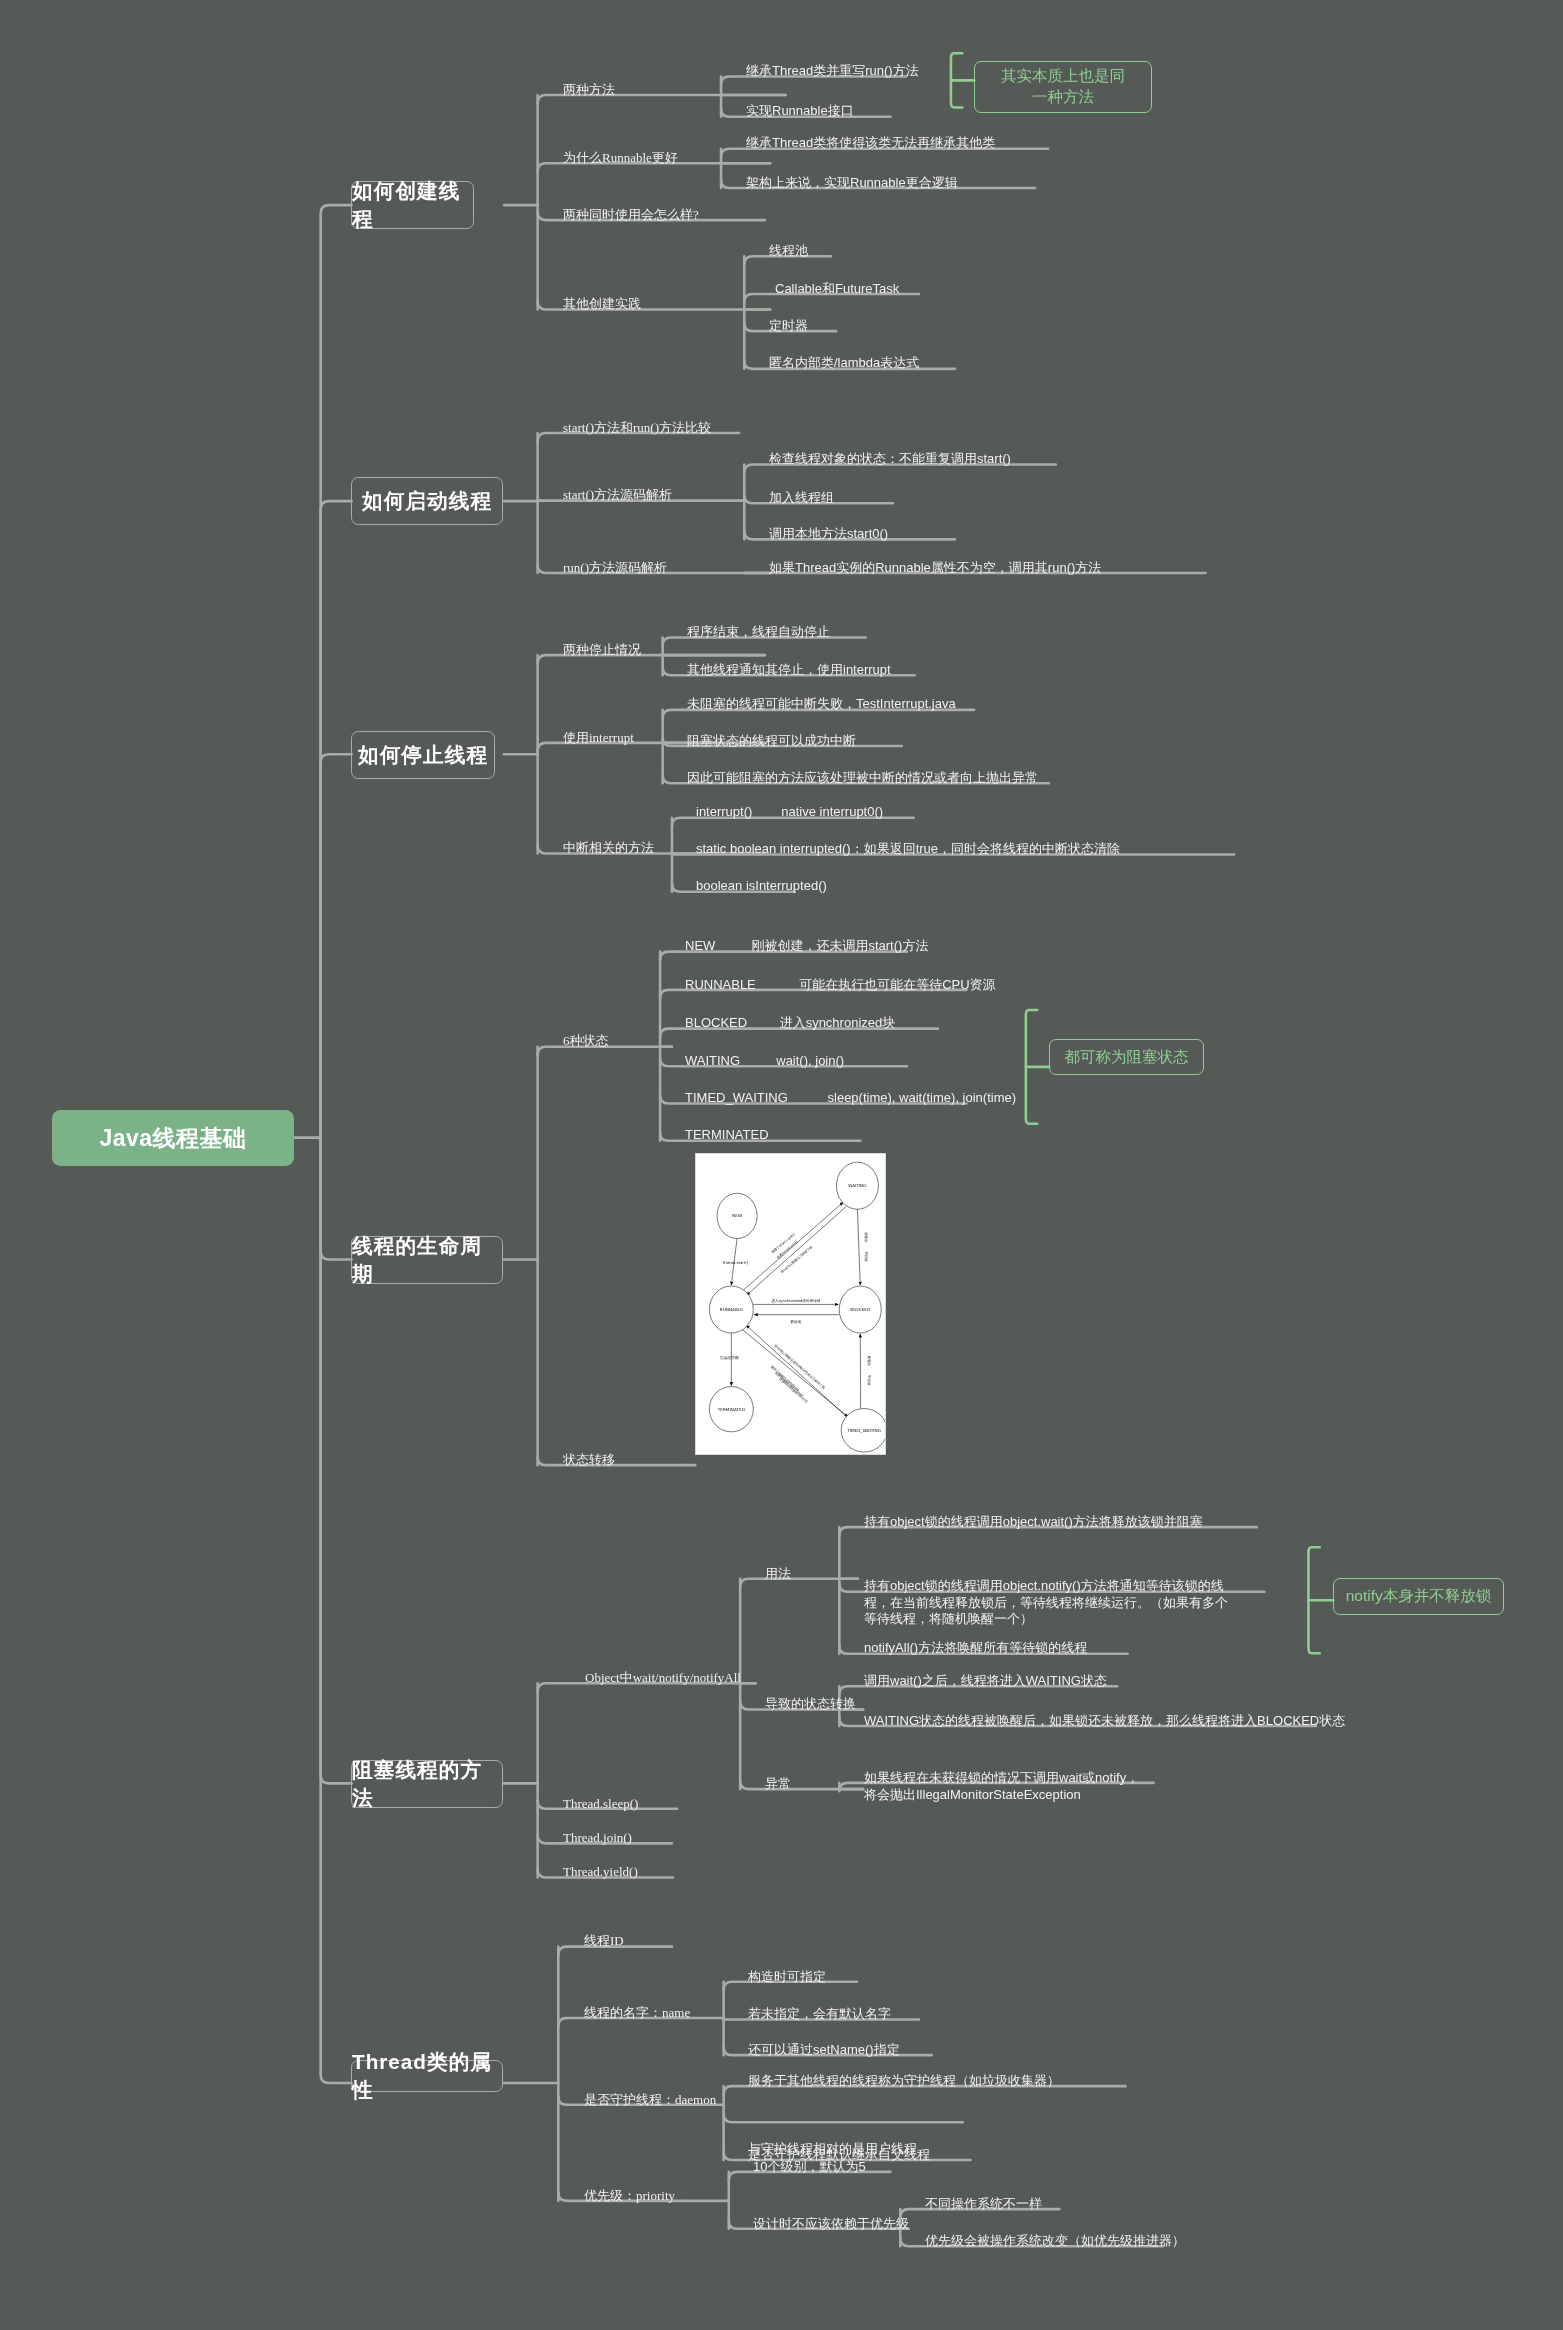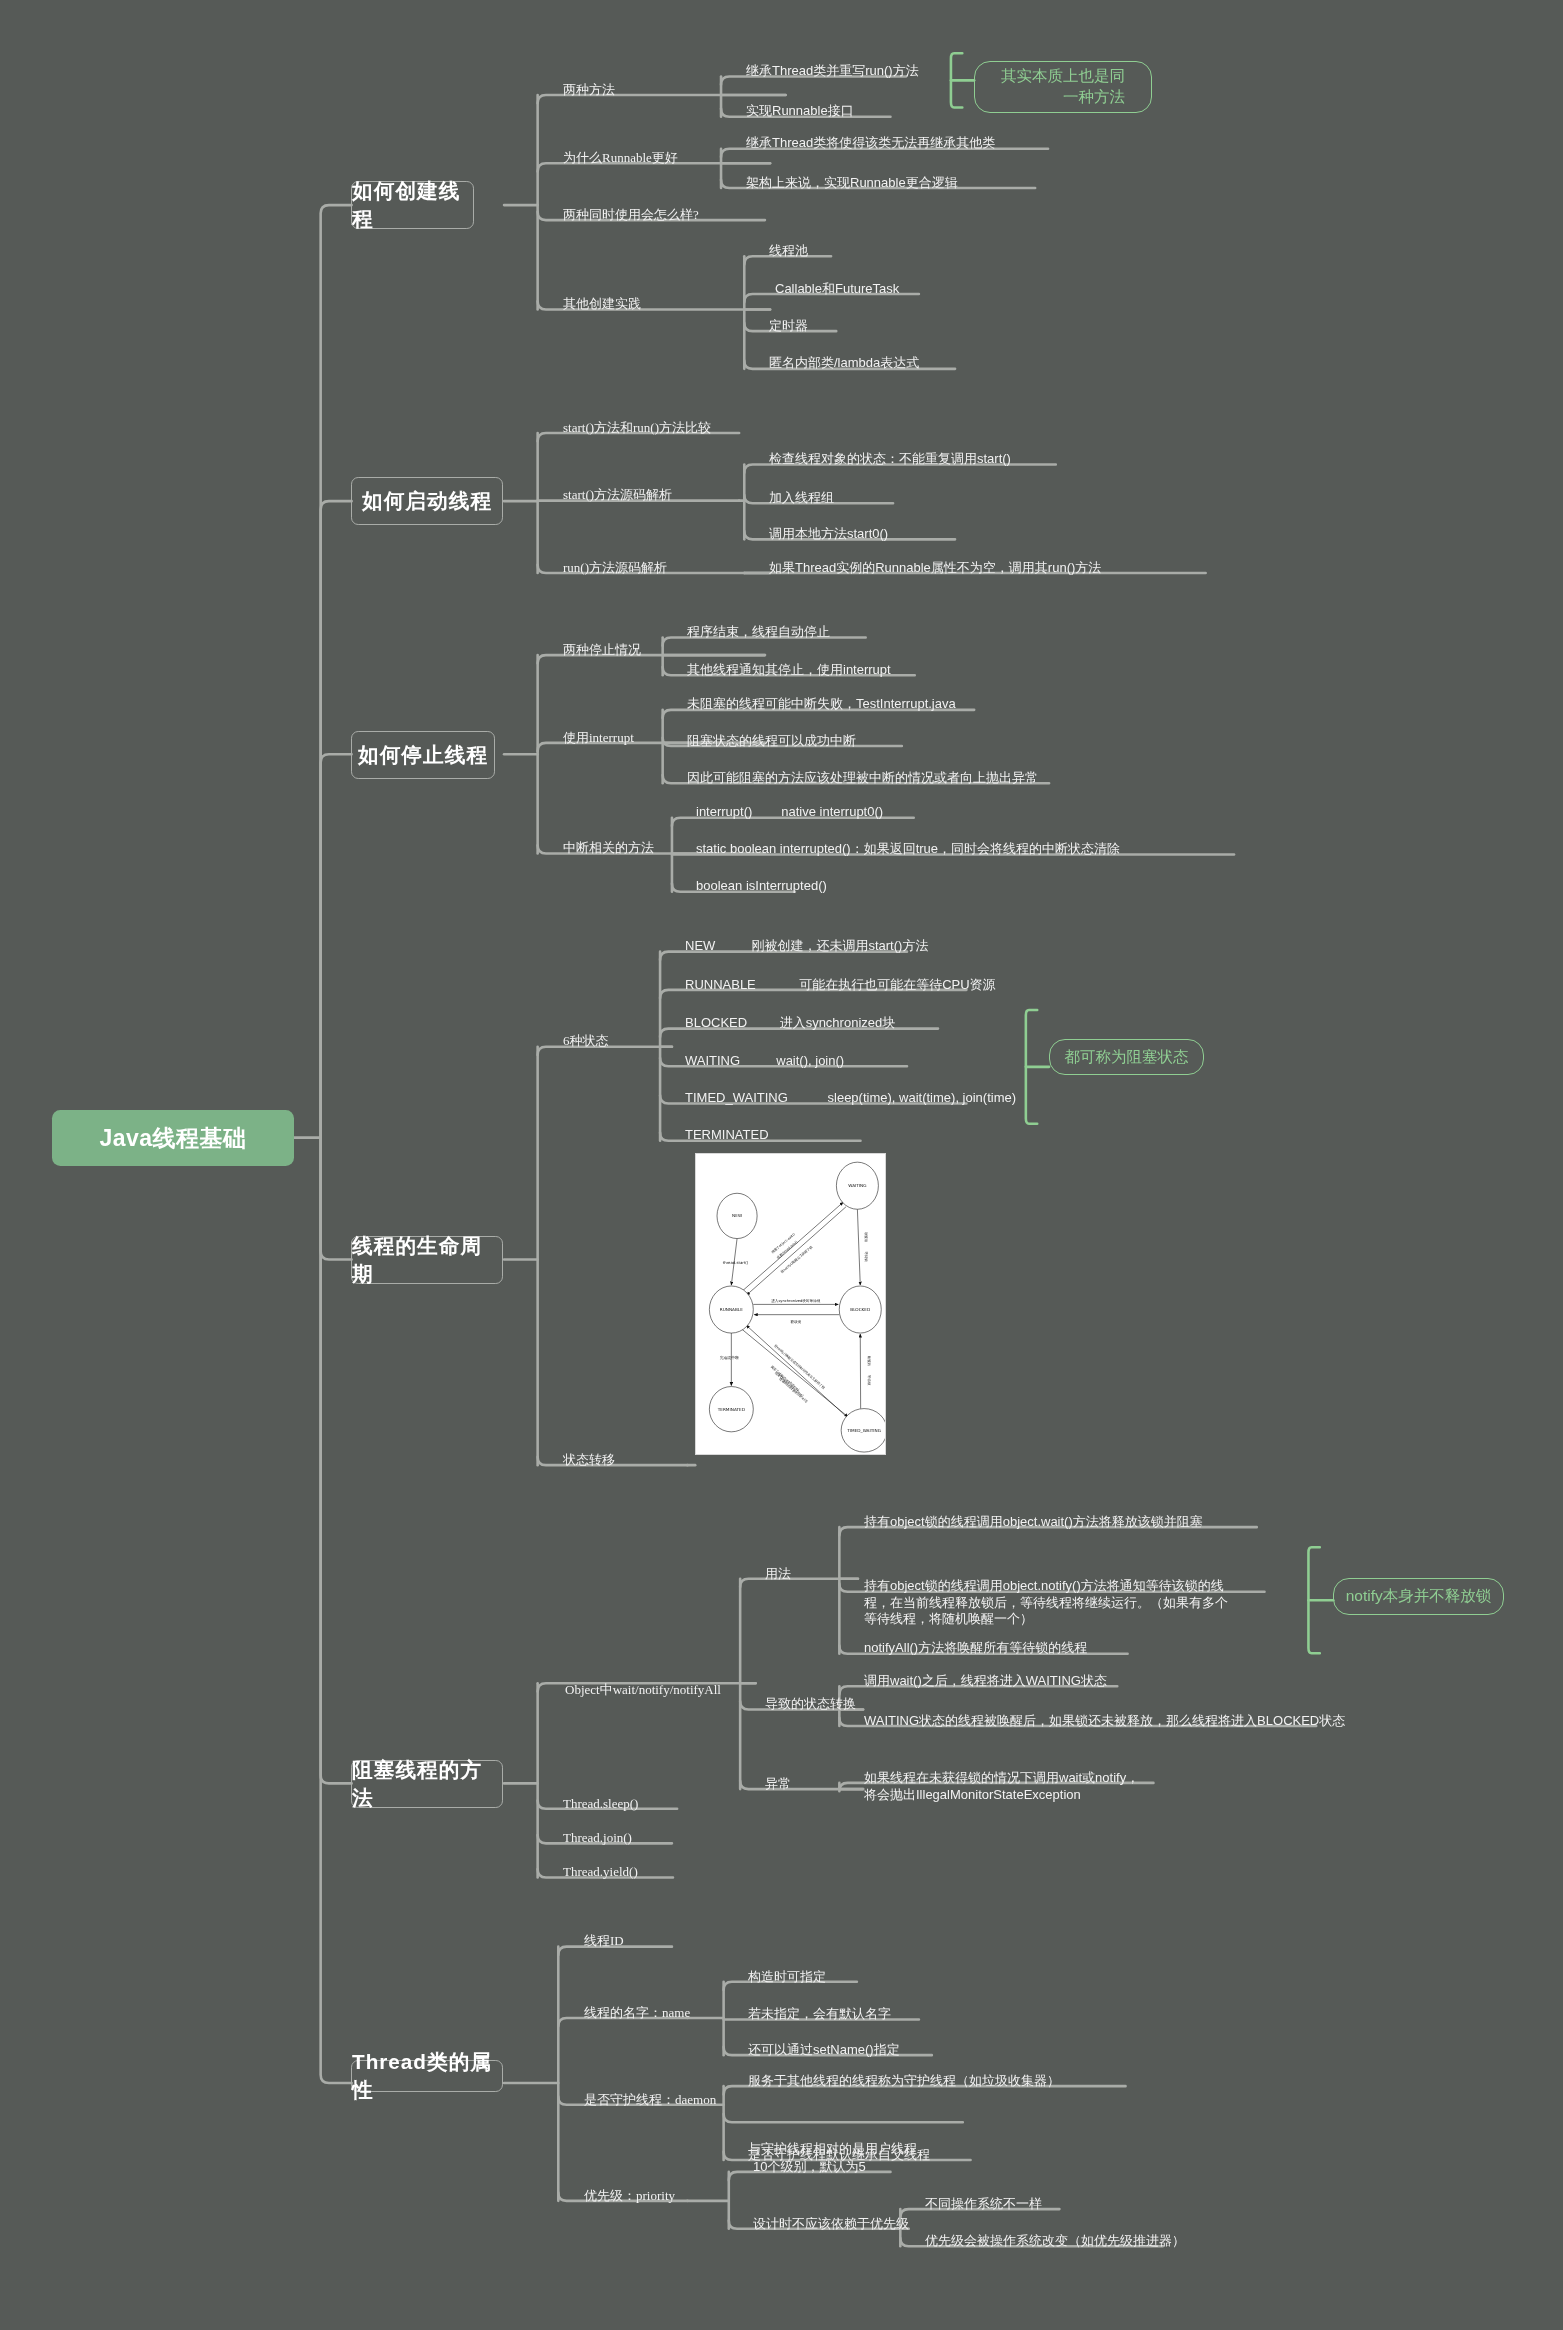--- a/index.html
+++ b/index.html
@@ -41,25 +41,25 @@
     font-size:23px;
     font-weight:bold;
     letter-spacing:0.5px;
     display:flex;align-items:center;justify-content:center;
     box-sizing:border-box;
   }
   
   .greenbox{
     position:absolute;
     border:1.6px solid #8fce92;
-    border-radius:16px;
+    border-radius:7px;
     color:#8fce92;
     font-size:15.5px;
     display:flex;align-items:center;justify-content:center;
-    text-align:right;
+    text-align:center;
     line-height:1.35;
     box-sizing:border-box;
     padding:3.1px 7.2px;
     white-space:pre-line;
   }
   
   .statepic{
     position:absolute;
     background:#ffffff;
     border:0.5px solid #d8d8d8;
@@ -287,21 +287,21 @@
           <text x="68.45" y="497.325" font-family="DejaVu Sans,sans-serif" font-size="8.2" fill="#111" text-anchor="middle">TERMINATED</text>
           <ellipse cx="312.65" cy="61.425" rx="40.7" ry="45.63" fill="#fff" stroke="#111" stroke-width="1.1"></ellipse>
           <text x="312.65" y="64.425" font-family="DejaVu Sans,sans-serif" font-size="8.2" fill="#111" text-anchor="middle">WAITING</text>
           <ellipse cx="318.2" cy="301.27500000000003" rx="40.7" ry="45.63" fill="#fff" stroke="#111" stroke-width="1.1"></ellipse>
           <text x="318.2" y="304.27500000000003" font-family="DejaVu Sans,sans-serif" font-size="8.2" fill="#111" text-anchor="middle">BLOCKED</text>
           <ellipse cx="325.6" cy="535.275" rx="44.4" ry="42.12" fill="#fff" stroke="#111" stroke-width="1.1"></ellipse>
           <text x="325.6" y="538.275" font-family="DejaVu Sans,sans-serif" font-size="8.2" fill="#111" text-anchor="middle">TIMED_WAITING</text>
         </svg>
       </div>
       <div class="boxnode" style="left: 351px; top: 1760px; width: 152px; height: 48px;">阻塞线程的方法</div>
-      <div class="node mid" style="left: 565px; top: 1670px; margin-top: 12px;">Object中wait/notify/notifyAll</div>
+      <div class="node mid" style="left: 585px; top: 1670px;">Object中wait/notify/notifyAll</div>
       <div class="node leaf" style="left: 765px; top: 1566px;">用法</div>
       <div class="node leaf" style="left: 864px; top: 1514px;">持有object锁的线程调用object.wait()方法将释放该锁并阻塞</div>
       <div class="node leaf" style="left: 864px; top: 1578px;">持有object锁的线程调用object.notify()方法将通知等待该锁的线
 程，在当前线程释放锁后，等待线程将继续运行。（如果有多个
 等待线程，将随机唤醒一个）</div>
       <div class="node leaf" style="left: 864px; top: 1640px;">notifyAll()方法将唤醒所有等待锁的线程</div>
       <div class="greenbox" style="left: 1333px; top: 1578px; width: 171px; height: 37px;">notify本身并不释放锁</div>
       <div class="node leaf" style="left: 765px; top: 1696px;">导致的状态转换</div>
       <div class="node leaf" style="left: 864px; top: 1673px;">调用wait()之后，线程将进入WAITING状态</div>
       <div class="node leaf" style="left: 864px; top: 1713px;">WAITING状态的线程被唤醒后，如果锁还未被释放，那么线程将进入BLOCKED状态</div>

